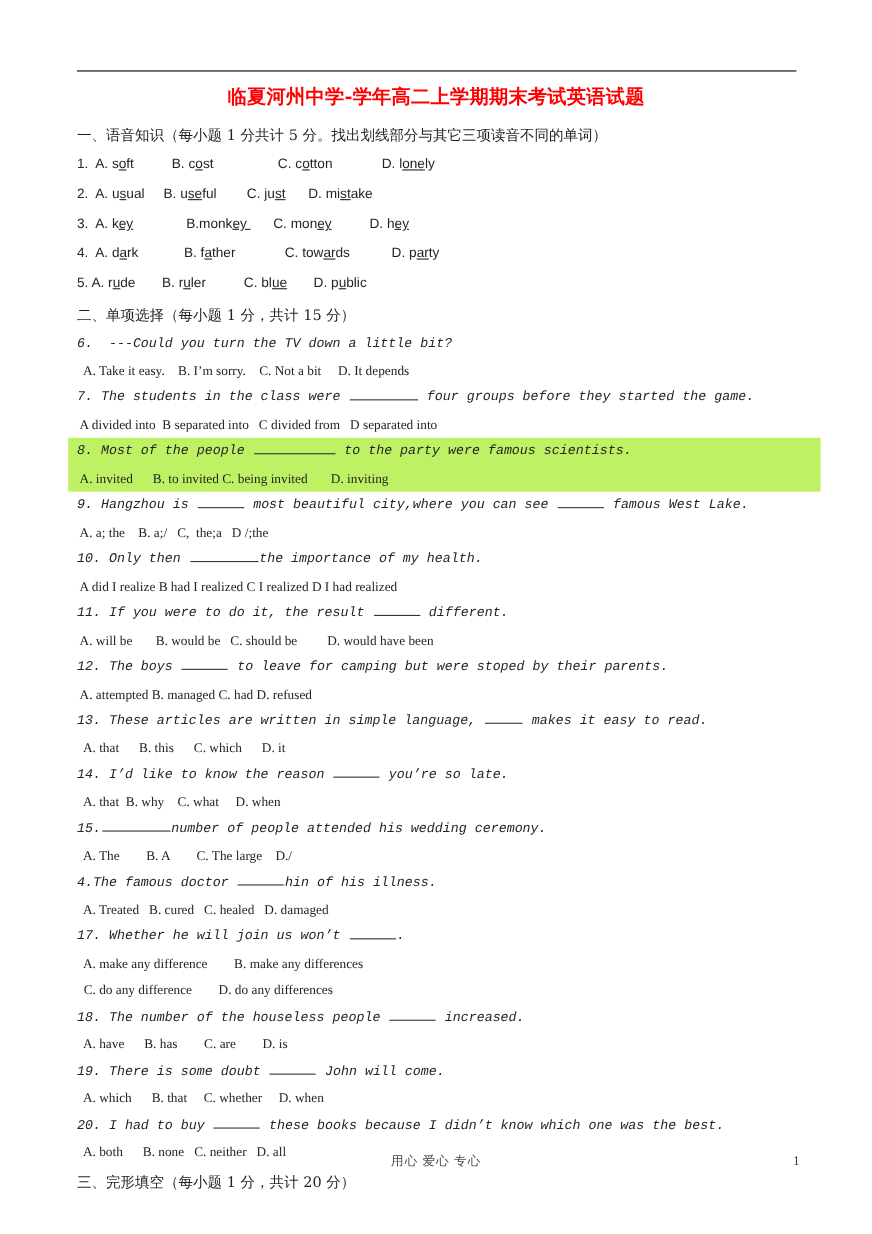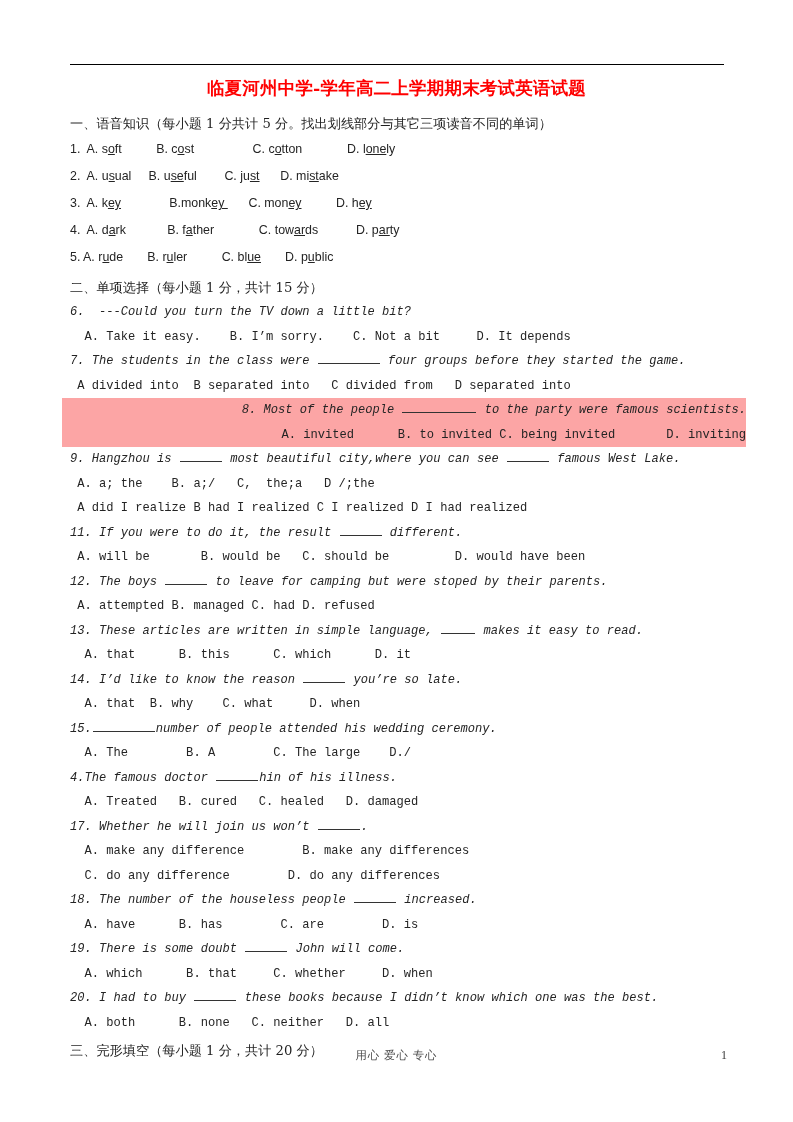--- a/index.html
+++ b/index.html
@@ -65,21 +65,21 @@
   
   .line {
     font-family: "Liberation Mono", "DejaVu Sans Mono", monospace;
     font-size: 12.1px;
     line-height: 26.6px;
     color: #242424;
     white-space: pre;
     letter-spacing: 0px;
   }
   .line.q  { line-height: 24.5px; font-style: italic; }
-  .line.opt { line-height: 24.5px; }
+  .line.opt { line-height: 24.5px; font-family: Liberation Serif, serif; }
 
   
   .prow {
     font-family: Liberation Sans, sans-serif;
     font-size: 12.4px;
     line-height: 27px;
     color: #242424;
     white-space: pre;
     position: relative;
   }
@@ -90,25 +90,24 @@
     border-bottom: 1px solid #333;
     vertical-align: baseline;
     height: 11px;
     margin: 0 1px;
   }
   .b-xs { width: 34px; }
   .b-s  { width: 42px; }
   .b-l  { width: 62px; }
   .b-xl { width: 74px; }
   .hl-block {
-    background: #fca5a5;
+    background: #bef264;
     margin-left: -8px;
     padding-left: 8px;
     margin-right: -18px;
-    text-align: right;
   }
 
   .footer {
     position: absolute;
     left: 0;
     top: 1048px;
     width: 793px;
   }
   .footer-center {
     position: absolute;
@@ -162,20 +161,21 @@
     <div class="line opt"> A divided into  B separated into   C divided from   D separated into</div>
 
     <div class="hl-block">
       <div class="line q"><span>8. Most of the people </span><span class="blank b-xl"></span><span> to the party were famous scientists.</span></div>
       <div class="line opt"> A. invited      B. to invited C. being invited       D. inviting</div>
     </div>
 
     <div class="line q"><span>9. Hangzhou is </span><span class="blank b-s"></span><span> most beautiful city,where you can see </span><span class="blank b-s"></span><span> famous West Lake.</span></div>
     <div class="line opt"> A. a; the    B. a;/   C,  the;a   D /;the</div>
 
+    <div class="line q"><span>10. Only then </span><span class="blank b-l"></span><span>the importance of my health.</span></div>
     <div class="line opt"> A did I realize B had I realized C I realized D I had realized</div>
 
     <div class="line q"><span>11. If you were to do it, the result </span><span class="blank b-s"></span><span> different.</span></div>
     <div class="line opt"> A. will be       B. would be   C. should be         D. would have been</div>
 
     <div class="line q"><span>12. The boys </span><span class="blank b-s"></span><span> to leave for camping but were stoped by their parents.</span></div>
     <div class="line opt"> A. attempted B. managed C. had D. refused</div>
 
     <div class="line q"><span>13. These articles are written in simple language, </span><span class="blank b-xs"></span><span> makes it easy to read.</span></div>
     <div class="line opt">  A. that      B. this      C. which      D. it</div>

